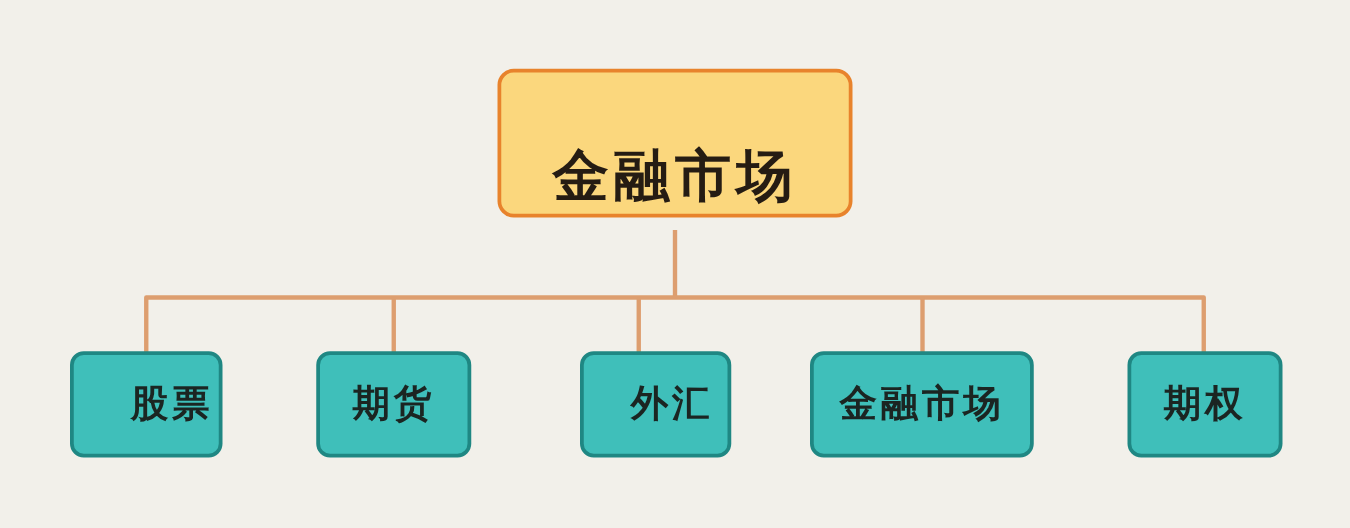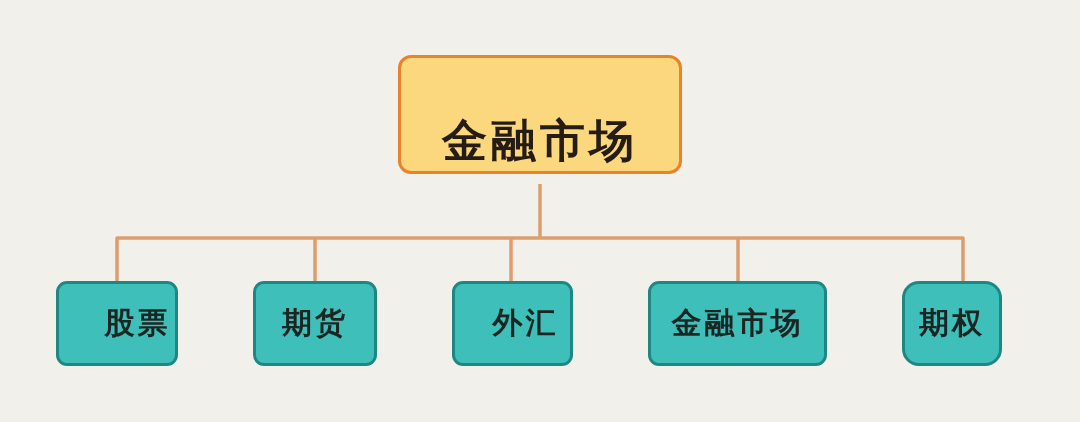--- a/index.html
+++ b/index.html
@@ -62,23 +62,23 @@
     background: var(--child_fill);
     border: 3px solid var(--child_border);
     border-radius: 11px;
     font-size: 30px;
     font-weight: bold;
     letter-spacing: 3px;
     color: var(--child_text);
   }
   .child.c1 { left: 56px;  width: 122px; padding-left: 41px; }
   .child.c2 { left: 253px; width: 124px; align-items: center; }
-  .child.c3 { left: 452px; width: 121px; padding-left: 26px; }
+  .child.c3 { left: 464px; width: 121px; padding-left: 26px; }
   .child.c4 { left: 648px; width: 179px; }
-  .child.c5 { left: 902px; width: 100px; border-radius: 17px; }
+  .child.c5 { left: 902px; width: 124px; }
 </style>
 </head>
 <body>
 
 <div class="canvas">
 
   <svg class="connectors" viewBox="0 0 1080 422" xmlns="http://www.w3.org/2000/svg">
 
     <line x1="540" y1="184" x2="540" y2="238"></line>
 

